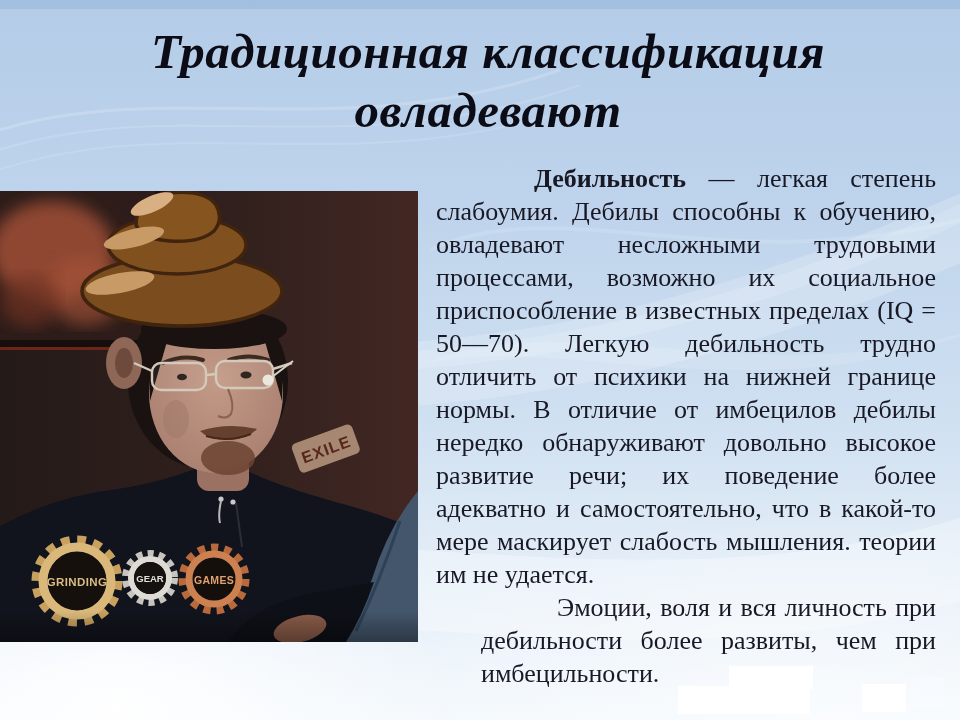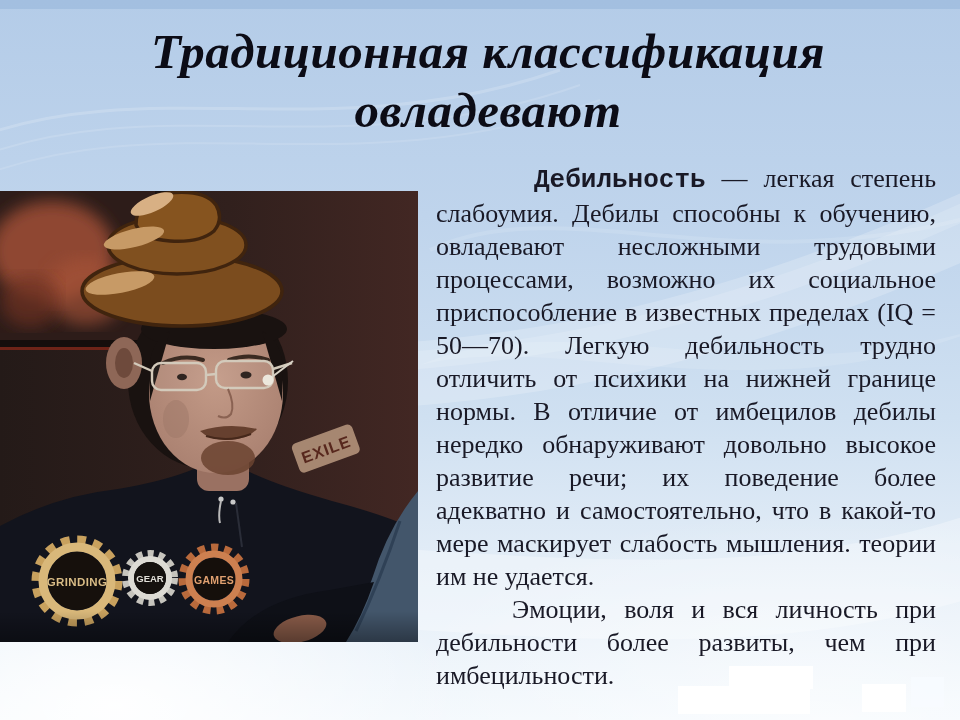--- a/index.html
+++ b/index.html
@@ -21,22 +21,22 @@
   }
   .title span{display:block;}
   .photo-wrap{position:absolute;left:0;top:191px;width:418px;height:451px;}
   .photo-wrap svg{display:block;}
   .bodytext{
     position:absolute;left:436px;top:162px;width:500px;
     color:#191926;font-size:26px;line-height:33px;text-align:justify;
   }
   .bodytext p{margin:0;}
   .bodytext p.p1{text-indent:98px;}
-  .bodytext p.p2{text-indent:76px;}
-  .bodytext b{font-weight:bold;font-family:Liberation Mono, monospace;}
+  .bodytext p.p2{text-indent:76px;margin-left:45px;}
+  .bodytext b{font-weight:bold;}
   .patch{position:absolute;background:rgba(255,255,255,.97);}
   .patch.p-a{left:678px;top:686px;width:132px;height:28px;}
   .patch.p-b{left:729px;top:666px;width:84px;height:23px;}
   .patch.p-c{left:862px;top:684px;width:44px;height:28px;}
   .patch.p-d{left:911px;top:677px;width:33px;height:30px;background:rgba(248,251,255,.8);}
 </style>
 </head>
 <body>
 
 <div class="slide">

